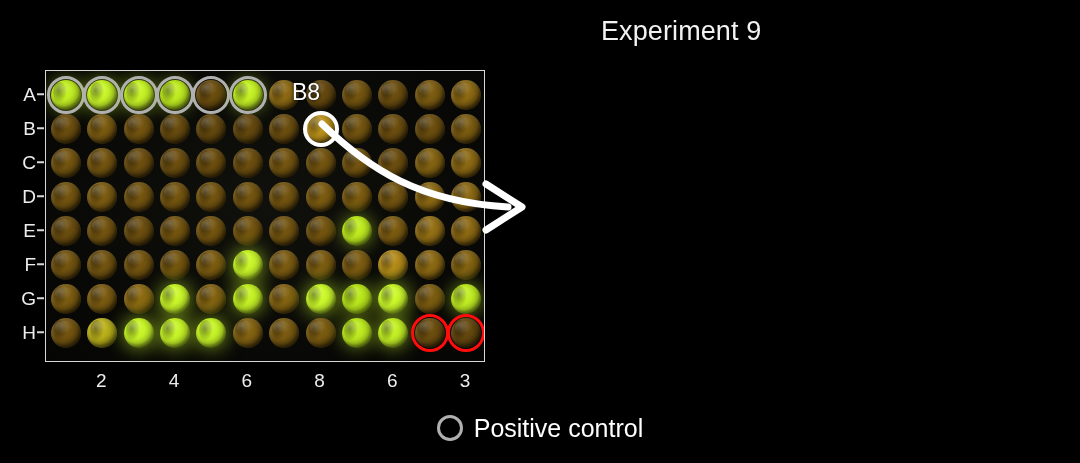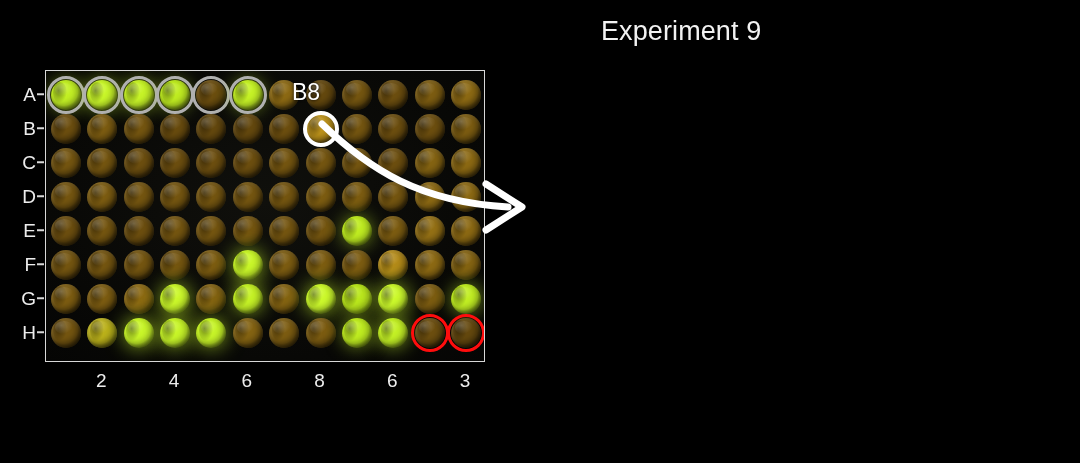--- a/index.html
+++ b/index.html
@@ -631,13 +631,17 @@
     <path d="M 186 74 L 222 97 L 186 120" stroke="#ffffff" stroke-width="7" fill="none" stroke-linecap="round" stroke-linejoin="round"></path>
   </svg>
 </div>
 
 <div class="panel" id="panel-2">
   <div class="panel-title">Experiment 9</div>
 
 </div>
 
 <div id="legend">
+  <div class="legend-item">
+    <div class="legend-circle pos"></div>
+    <div class="legend-label">Positive control</div>
+  </div>
 </div>
 
 </body></html>

